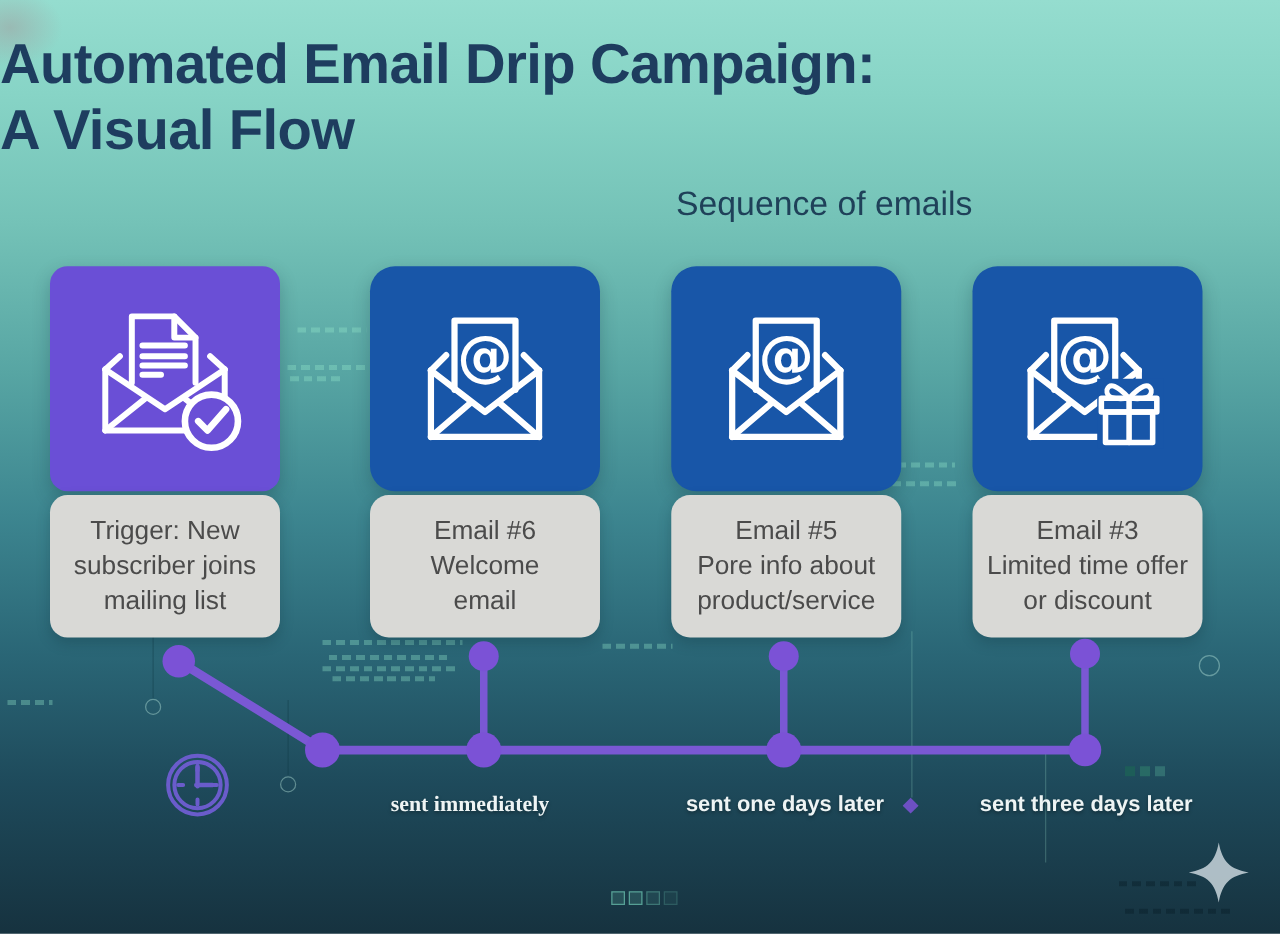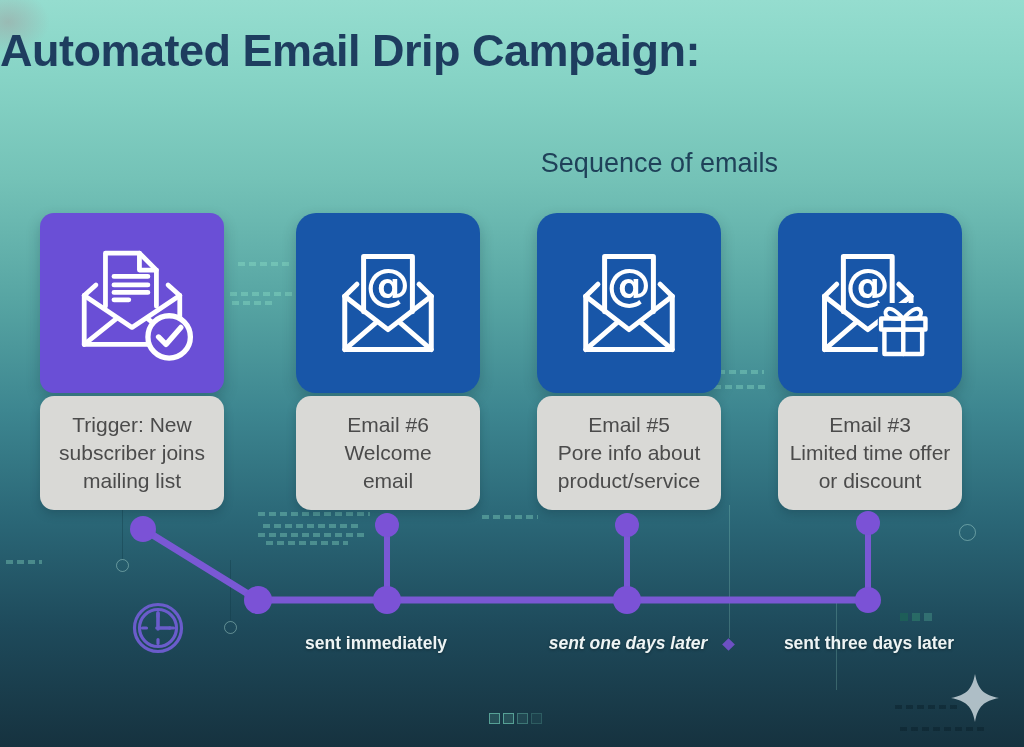--- a/index.html
+++ b/index.html
@@ -70,20 +70,21 @@
   <div class="abs sq" style="left:912px;top:613px;background:#2c7468;opacity:.75;"></div>
   <div class="abs sq" style="left:924px;top:613px;background:#49988a;opacity:.45;"></div>
 
   <div class="abs osq" style="left:489px;top:713px;"></div>
   <div class="abs osq" style="left:503px;top:713px;"></div>
   <div class="abs osq" style="left:517px;top:713px;opacity:.6;"></div>
   <div class="abs osq" style="left:531px;top:713px;opacity:.35;"></div>
 
   <div class="abs title">
     <div>Automated Email Drip Campaign:</div>
+    <div>A Visual Flow</div>
   </div>
 
   <div class="abs section-label" style="left:478px;top:148px;width:300px;text-align:right;">Sequence of emails</div>
 
   <div class="abs card-tile tile-purple c1">
     <span>
       <svg width="138" height="122" viewBox="0 0 130 110" fill="none" stroke="#ffffff" stroke-width="4.5" stroke-linecap="round" stroke-linejoin="round">
         <path d="M40,58 L40,8 L72,8 L88,24 L88,58"></path>
         <path d="M72,8 L72,24 L88,24"></path>
         <path d="M48,30 H80 M48,38 H80 M48,45 H80 M48,52 H62"></path>
@@ -182,17 +183,17 @@
     <rect x="724" y="640" width="9" height="9" fill="#7b52d6" opacity=".85" transform="rotate(45 728.5 644.5)"></rect>
     <g stroke="#6a5ccb" stroke-width="3.2" stroke-linecap="round">
       <circle cx="158" cy="628" r="23.5"></circle>
       <circle cx="158" cy="628" r="18.5"></circle>
       <path d="M158,612.5 V616.5 M173.5,628 H169.5 M158,643.5 V639.5 M142.5,628 H146.5"></path>
       <path d="M158,629 V613.5 M157,628 H170" stroke-width="3.6"></path>
     </g>
     <path fill="#b6c5cc" opacity=".95" d="M975,674 C978,690 984,695 999,698 C984,701 978,706 975,722 C972,706 966,701 951,698 C966,695 972,690 975,674 Z"></path>
   </svg>
 
-  <div class="abs time-label" style="left:266px;">sent immediately</div>
-  <div class="abs time-label" style="left:518px;font-style:italic;">sent one days later</div>
+  <div class="abs time-label" style="left:266px;font-family:Liberation Serif, serif;">sent immediately</div>
+  <div class="abs time-label" style="left:518px;">sent one days later</div>
   <div class="abs time-label" style="left:759px;">sent three days later</div>
 
 </div>
 
 </body></html>

